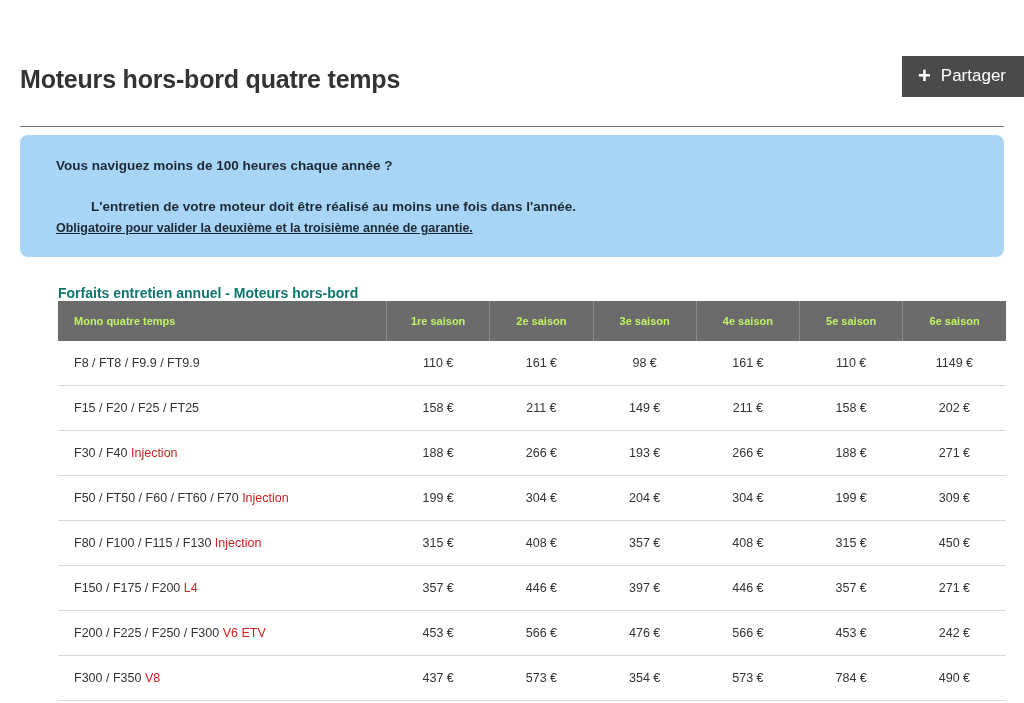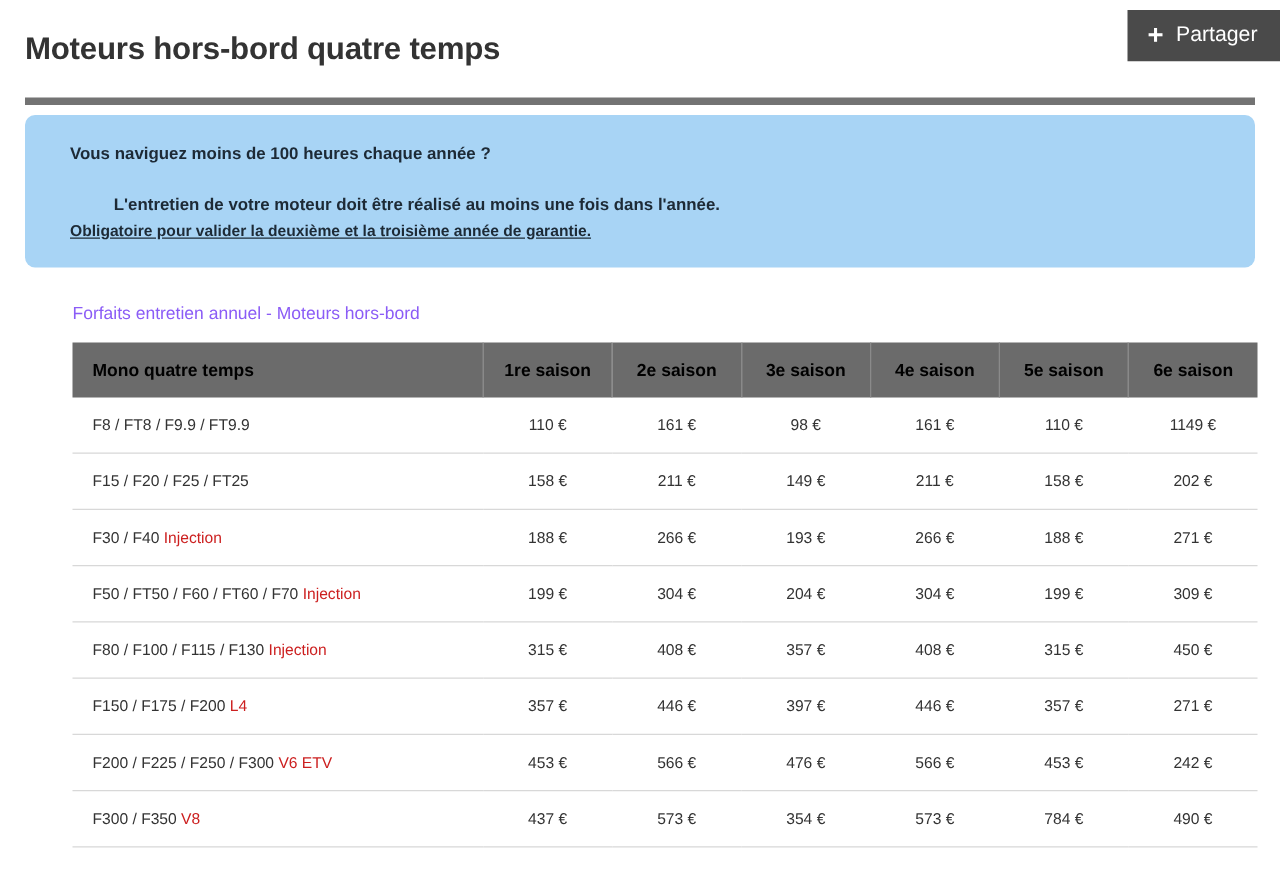--- a/index.html
+++ b/index.html
@@ -18,23 +18,23 @@
     width: 1024px;
     height: 703px;
     box-sizing: border-box;
     padding: 0 20px;
   }
 
   
   .header {
     position: relative;
     height: 78px;
-    border-bottom: 6px solid #737373;
+    border-bottom: 1px solid #737373;
     display: flex;
-    align-items: center;
+    margin-top: 48px;
   }
 
   .page-title {
     font-size: 25px;
     font-weight: bold;
     color: #333333;
     letter-spacing: -0.2px;
   }
 
   .share-button {
@@ -85,34 +85,33 @@
   }
 
   
   .table-section {
     margin-top: 28px;
     padding-left: 38px;
     padding-right: 18px;
   }
   .section-title {
     font-size: 14px;
-    font-weight: normal;
-    color: #8b5cf6;
-    margin-bottom: 16px;
+    font-weight: bold;
+    color: #0f766e;
   }
 
   table.pricing {
     border-collapse: collapse;
     width: 948px;
     table-layout: fixed;
   }
   table.pricing thead th {
     background: #6b6b6b;
-    color: #000000;
-    font-size: 14px;
+    color: #bef264;
+    font-size: 11px;
     font-weight: bold;
     padding: 14px 10px;
     text-align: center;
     border-left: 1px solid #8a8a8a;
   }
   table.pricing thead th.first {
     text-align: left;
     padding-left: 16px;
     border-left: none;
     width: 302px;

